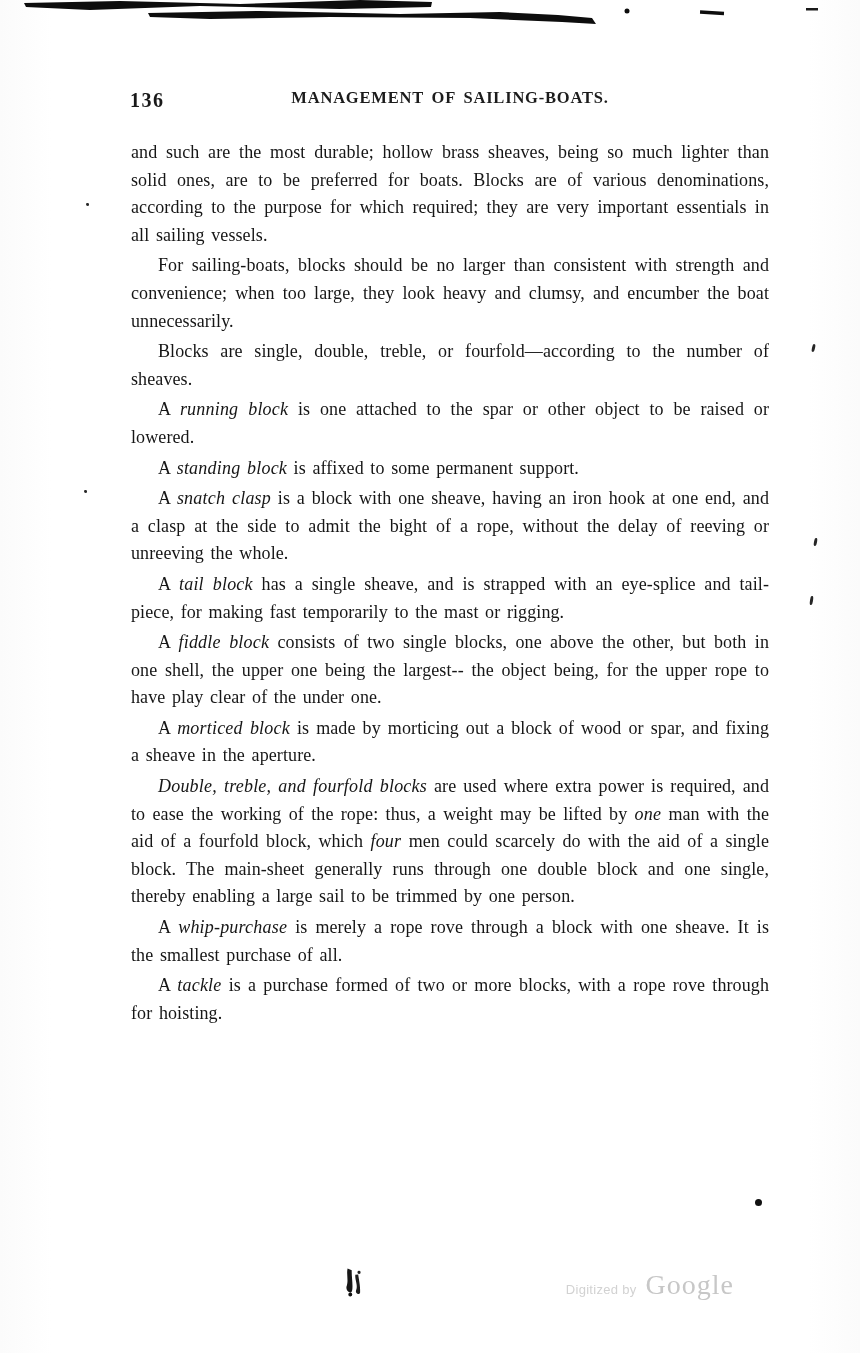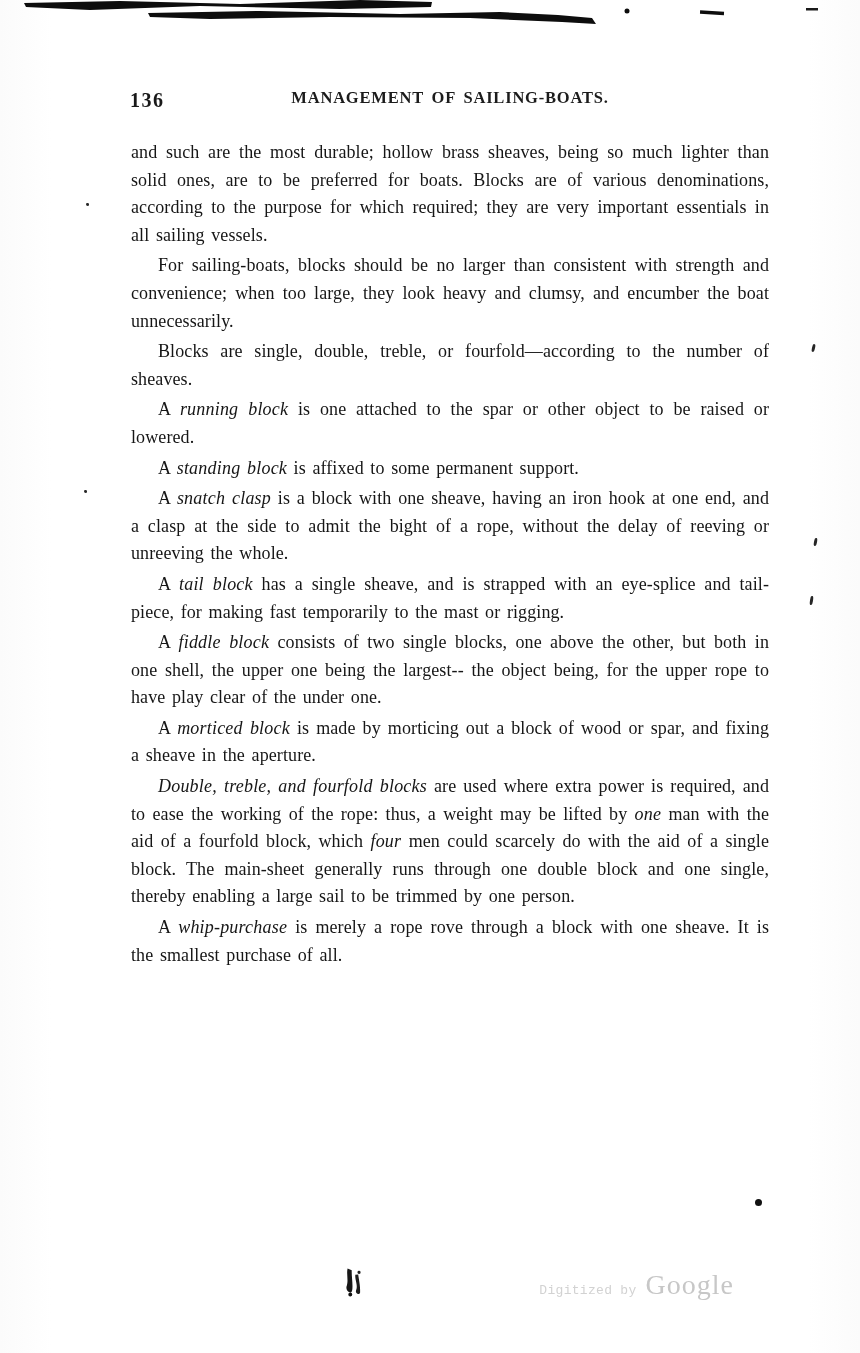--- a/index.html
+++ b/index.html
@@ -49,21 +49,21 @@
   
   .ink-smudge { position: absolute; left: 343px; top: 1266px; width: 22px; height: 32px; transform: rotate(-6deg); }
 
   
   .watermark {
     position: absolute; right: 126px; bottom: 52px;
     display: flex; align-items: baseline; gap: 9px;
     user-select: none;
   }
   .watermark .prefix {
-    font-family: Liberation Mono, monospace;
+    font-family: Liberation Sans, sans-serif;
     font-size: 13px; color: #d2d2d2; letter-spacing: 0.3px; margin-left: 31px;
   }
   .watermark .brand {
     font-family: "Liberation Serif", serif;
     font-size: 28px; color: #c7c7c7; letter-spacing: 1px;
   }
   .end-dot {
     position: absolute; left: 755px; top: 1199px;
     width: 7px; height: 7px; background: #111; border-radius: 50%;
   }
@@ -91,20 +91,21 @@
       <p class="para indent"><span>For sailing-boats, blocks should be no larger than consistent with strength and convenience; when too large, they look heavy and clumsy, and encumber the boat unnecessarily.</span></p>
       <p class="para indent"><span>Blocks are single, double, treble, or fourfold—according to the number of sheaves.</span></p>
       <p class="para indent"><span>A </span><i>running block</i><span> is one attached to the spar or other object to be raised or lowered.</span></p>
       <p class="para indent"><span>A </span><i>standing block</i><span> is affixed to some permanent support.</span></p>
       <p class="para indent"><span>A </span><i>snatch clasp</i><span> is a block with one sheave, having an iron hook at one end, and a clasp at the side to admit the bight of a rope, without the delay of reeving or unreeving the whole.</span></p>
       <p class="para indent"><span>A </span><i>tail block</i><span> has a single sheave, and is strapped with an eye-splice and tail-piece, for making fast temporarily to the mast or rigging.</span></p>
       <p class="para indent"><span>A </span><i>fiddle block</i><span> consists of two single blocks, one above the other, but both in one shell, the upper one being the largest-- the object being, for the upper rope to have play clear of the under one.</span></p>
       <p class="para indent"><span>A </span><i>morticed block</i><span> is made by morticing out a block of wood or spar, and fixing a sheave in the aperture.</span></p>
       <p class="para indent"><i>Double, treble, and fourfold blocks</i><span> are used where extra power is required, and to ease the working of the rope: thus, a weight may be lifted by </span><i>one</i><span> man with the aid of a fourfold block, which </span><i>four</i><span> men could scarcely do with the aid of a single block.  The main-sheet generally runs through one double block and one single, thereby enabling a large sail to be trimmed by one person.</span></p>
       <p class="para indent"><span>A </span><i>whip-purchase</i><span> is merely a rope rove through a block with one sheave.  It is the smallest purchase of all.</span></p>
+      <p class="para indent"><span>A </span><i>tackle</i><span> is a purchase formed of two or more blocks, with a rope rove through for hoisting.</span></p>
     </div>
 
   <div class="speck" style="left:86px; top:203px; width:3px; height:3px;"></div>
   <div class="speck" style="left:84px; top:490px; width:3px; height:3px;"></div>
   <div class="speck" style="left:812px; top:344px; width:3px; height:8px; border-radius:40%; transform:rotate(12deg);"></div>
   <div class="speck" style="left:814px; top:538px; width:3px; height:8px; border-radius:40%; transform:rotate(10deg);"></div>
   <div class="speck" style="left:810px; top:596px; width:3px; height:9px; border-radius:40%; transform:rotate(8deg);"></div>
 
   <div class="end-dot"></div>
 

